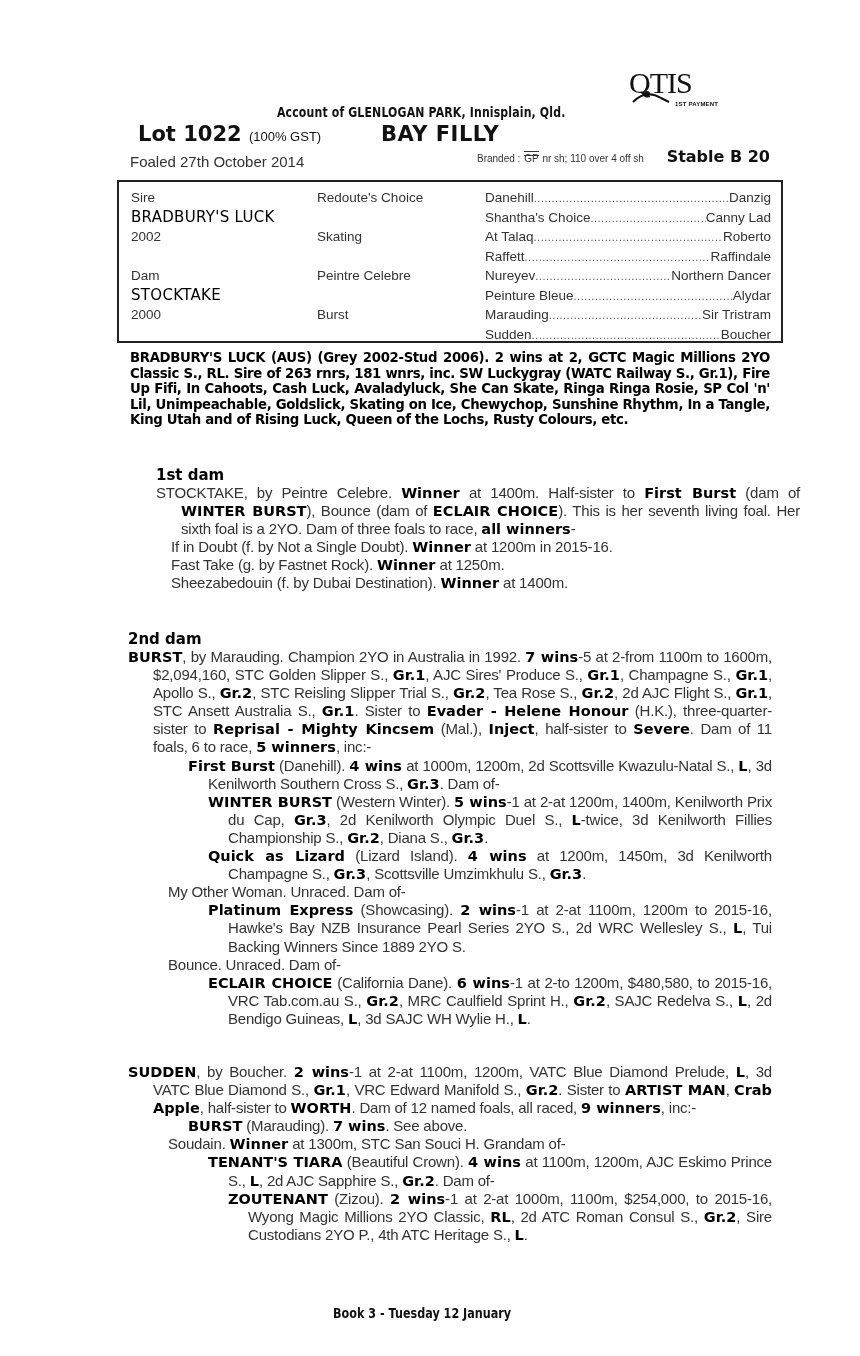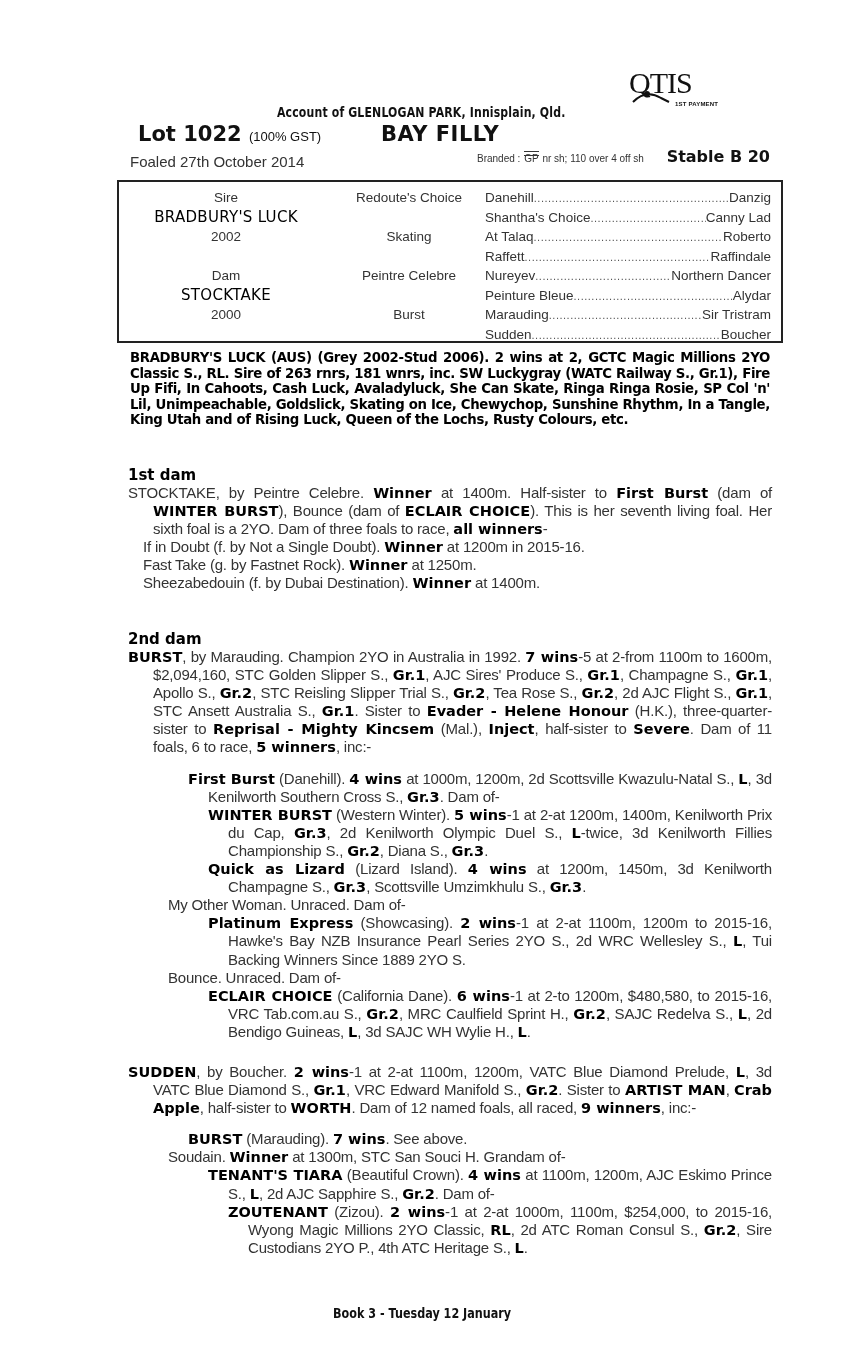--- a/index.html
+++ b/index.html
@@ -15,39 +15,39 @@
     .horse-type { position: absolute; left: 251px; top: 0; font-family: "DejaVu Sans", sans-serif; font-weight: bold; font-size: 21px; letter-spacing: 0.5px; }
     .stable { position: absolute; right: 0; top: 4px; font-family: "DejaVu Sans", sans-serif; font-weight: bold; font-size: 16px; margin-top: 21px; }
     .foaled { position: absolute; left: 130px; top: 153px; font-size: 15px; color: #333; }
     .branded { position: absolute; left: 477px; top: 153px; font-size: 10px; color: #333; white-space: nowrap; }
     .brand-mark { display: inline-block; position: relative; padding: 0 1px; }
     .brand-mark::before { content: ""; position: absolute; left: 1px; right: 1px; top: -2px; height: 3px; border-top: 1px solid #333; border-bottom: 1px solid #333; }
 
     .pedigree { position: absolute; left: 117px; top: 180px; width: 666px; height: 163px; border: 2px solid #222; box-sizing: border-box; }
     .ped-col { position: absolute; top: 6px; }
     .ped-c1 { left: 12px; width: 190px; }
-    .ped-c2 { left: 198px; width: 160px; margin-left: 12px; }
+    .ped-c2 { left: 198px; width: 160px; }
     .ped-c3 { left: 366px; width: 286px; }
-    .ped-row { height: 19.5px; font-size: 13.5px; color: #333; white-space: nowrap; line-height: 19.5px; text-align: center; }
+    .ped-row { height: 19.5px; font-size: 13.5px; color: #333; white-space: nowrap; line-height: 19.5px; }
     .ped-big { font-family: "DejaVu Sans", sans-serif; font-weight: normal; font-size: 15px; color: #000; letter-spacing: 0.3px; }
     .dots { display: flex; align-items: baseline; }
     .dots .l { flex: 0 0 auto; }
     .dots .fill { flex: 1 1 auto; overflow: hidden; white-space: nowrap; color: #555; letter-spacing: 0.5px; }
     .dots .fill::before { content: "........................................................................................................................"; font-size: 11px; }
     .dots .r { flex: 0 0 auto; }
 
     .sire-summary { position: absolute; left: 130px; top: 350px; width: 640px; font-family: "DejaVu Sans", sans-serif; font-weight: bold; font-size: 13.3px; line-height: 15.6px; text-align: justify; letter-spacing: -0.35px; color: #000; }
 
     .section { position: absolute; left: 128px; width: 644px; font-size: 15px; line-height: 18.1px; color: #333; }
     .section h3 { margin: 0; font-family: "DejaVu Sans", sans-serif; font-weight: bold; font-size: 15px; color: #000; line-height: 18px; }
     .para { text-align: justify; letter-spacing: -0.2px; }
     .p0 { padding-left: 25px; text-indent: -25px; }
     .p1 { padding-left: 40px; text-indent: -25px; }
     .p2 { padding-left: 60px; text-indent: -20px; }
-    .p3 { padding-left: 80px; text-indent: -20px; margin-top: 13px; }
+    .p3 { padding-left: 80px; text-indent: -20px; }
     .p4 { padding-left: 100px; text-indent: -20px; }
     .p5 { padding-left: 120px; text-indent: -20px; }
     b, .b { font-family: "DejaVu Sans", sans-serif; font-weight: bold; color: #000; font-size: 14.5px; letter-spacing: 0; }
 
     .footer { position: absolute; left: 333px; top: 1305px; font-family: "DejaVu Sans", sans-serif; font-weight: bold; font-size: 14px; transform: scaleX(0.8); transform-origin: left; white-space: nowrap; }
   </style>
 </head>
 <body>
 
 <div class="logo">
@@ -132,21 +132,21 @@
     <div class="ped-row dots">
         <span class="l">Sudden</span>
         <span class="fill"></span>
         <span class="r">Boucher</span>
       </div>
   </div>
 </div>
 
 <div class="sire-summary">BRADBURY'S LUCK (AUS) (Grey 2002-Stud 2006). 2 wins at 2, GCTC Magic Millions 2YO Classic S., RL. Sire of 263 rnrs, 181 wnrs, inc. SW Luckygray (WATC Railway S., Gr.1), Fire Up Fifi, In Cahoots, Cash Luck, Avaladyluck, She Can Skate, Ringa Ringa Rosie, SP Col 'n' Lil, Unimpeachable, Goldslick, Skating on Ice, Chewychop, Sunshine Rhythm, In a Tangle, King Utah and of Rising Luck, Queen of the Lochs, Rusty Colours, etc.</div>
 
-<div class="section" style="top:466px;">
+<div class="section" style="top:466px;margin-left:28px;">
   <h3>1st dam</h3>
   <div class="para p0">STOCKTAKE, by Peintre Celebre. <b>Winner</b> at 1400m. Half-sister to <b>First Burst</b> (dam of <b>WINTER BURST</b>), Bounce (dam of <b>ECLAIR CHOICE</b>). This is her seventh living foal. Her sixth foal is a 2YO. Dam of three foals to race, <b>all winners</b>-</div>
   <div class="para p1">If in Doubt (f. by Not a Single Doubt). <b>Winner</b> at 1200m in 2015-16.</div>
   <div class="para p1">Fast Take (g. by Fastnet Rock). <b>Winner</b> at 1250m.</div>
   <div class="para p1">Sheezabedouin (f. by Dubai Destination). <b>Winner</b> at 1400m.</div>
 </div>
 
 <div class="section" style="top:630px;">
   <h3>2nd dam</h3>
   <div class="para p0"><b>BURST</b>, by Marauding. Champion 2YO in Australia in 1992. <b>7 wins</b>-5 at 2-from 1100m to 1600m, $2,094,160, STC Golden Slipper S., <b>Gr.1</b>, AJC Sires' Produce S., <b>Gr.1</b>, Champagne S., <b>Gr.1</b>, Apollo S., <b>Gr.2</b>, STC Reisling Slipper Trial S., <b>Gr.2</b>, Tea Rose S., <b>Gr.2</b>, 2d AJC Flight S., <b>Gr.1</b>, STC Ansett Australia S., <b>Gr.1</b>. Sister to <b>Evader - Helene Honour</b> (H.K.), three-quarter-sister to <b>Reprisal - Mighty Kincsem</b> (Mal.), <b>Inject</b>, half-sister to <b>Severe</b>. Dam of 11 foals, 6 to race, <b>5 winners</b>, inc:-</div>

